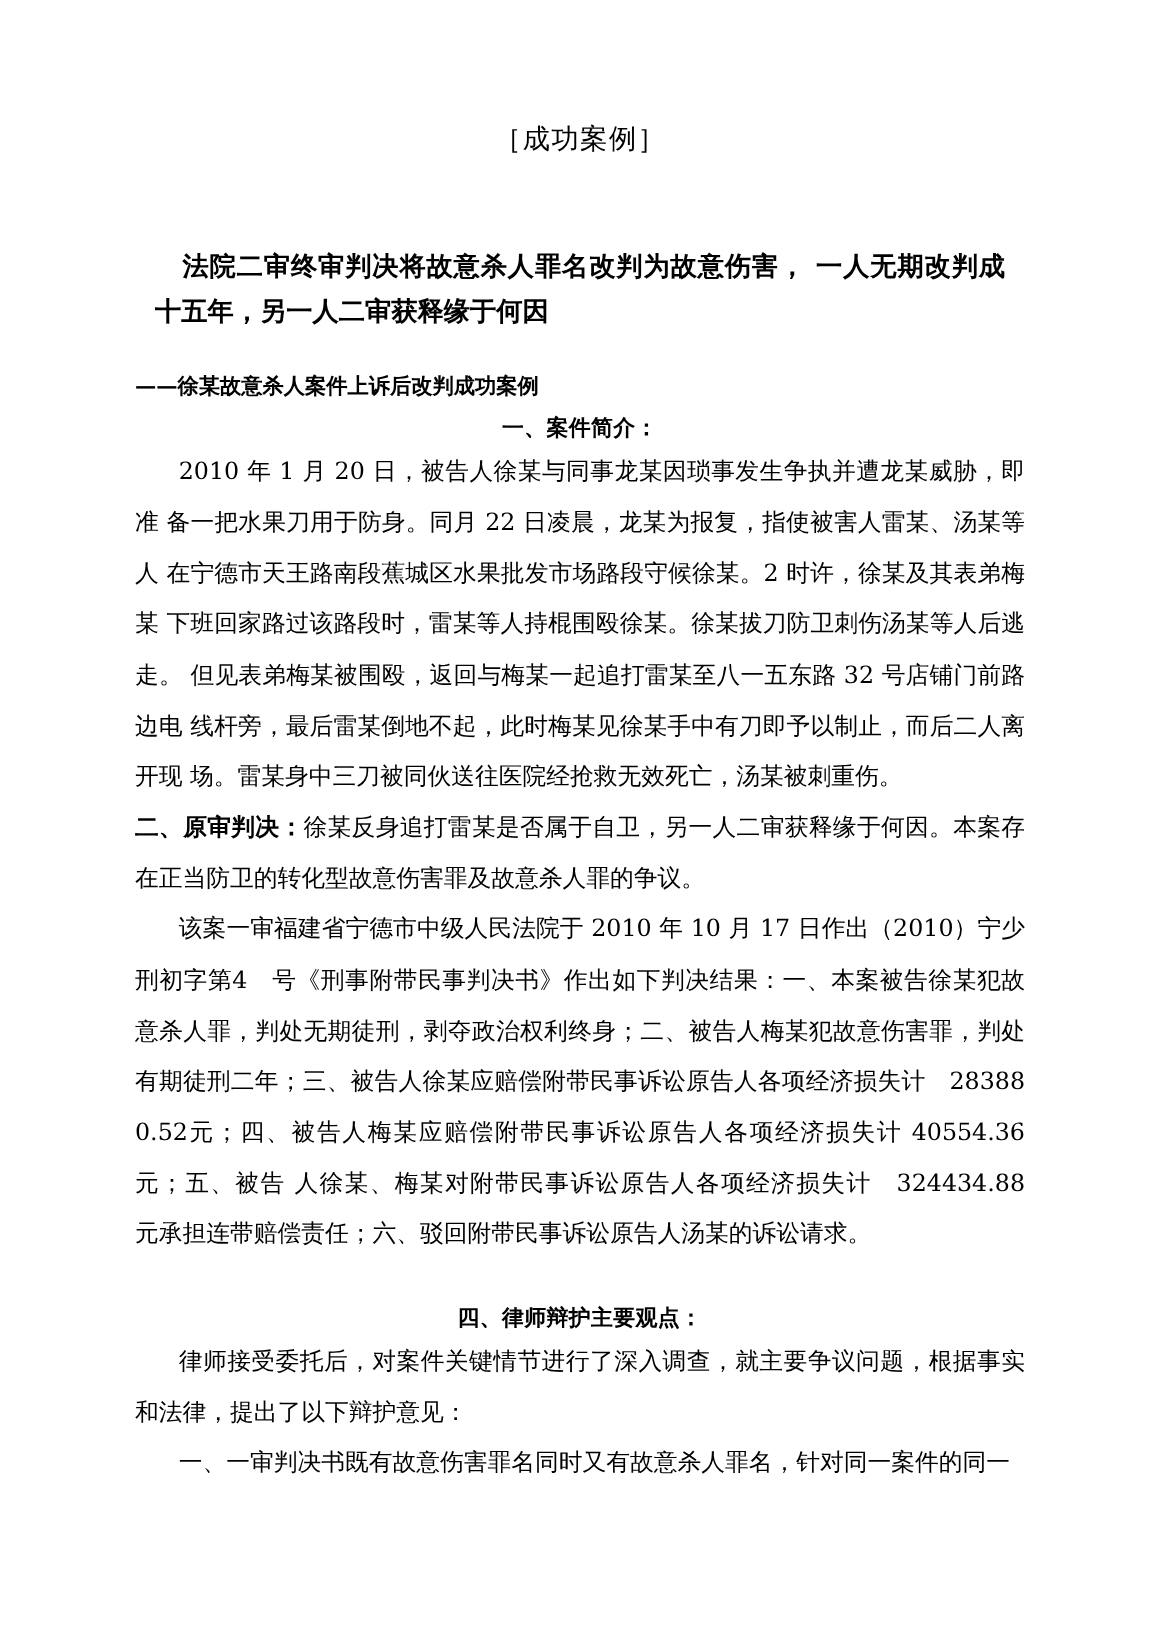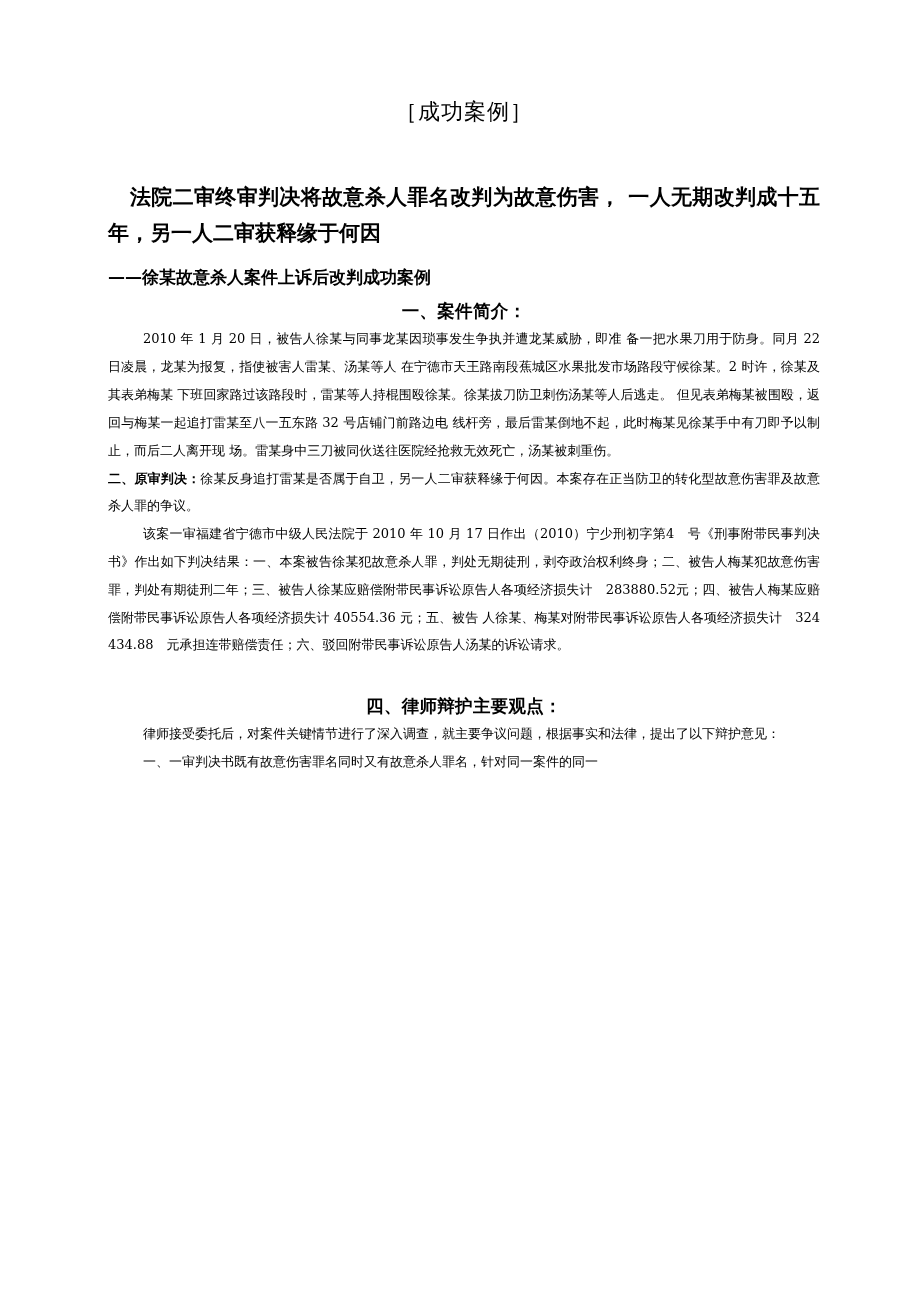--- a/index.html
+++ b/index.html
@@ -33,21 +33,21 @@
     padding-top: 98px;
     text-align: center;
     font-size: 22px;
     font-weight: normal;
     font-family: "DejaVu Serif", "Liberation Serif", serif;
     letter-spacing: 1px;
     line-height: 1.3;
   }
 
   .main-heading {
-    margin: 0;
+    margin: 16px;
     padding-top: 52px;
     font-size: 21px;
     font-weight: bold;
     line-height: 1.72;
     text-align: justify;
     text-justify: inter-ideograph;
     text-indent: 22px;
     font-family: "DejaVu Serif", "Liberation Serif", serif;
   }
 
@@ -66,21 +66,21 @@
     padding-top: 8px;
     font-size: 17.5px;
     font-weight: bold;
     line-height: 1.55;
     letter-spacing: 0.3px;
     text-align: center;
   }
 
   .para {
     margin: 0;
-    font-size: 13px;
+    font-size: 19px;
     line-height: 2.14;
     text-align: justify;
     text-justify: inter-ideograph;
     text-indent: 35px;
     word-break: break-all;
   }
   .para.no-indent {
     text-indent: 0;
   }
 

